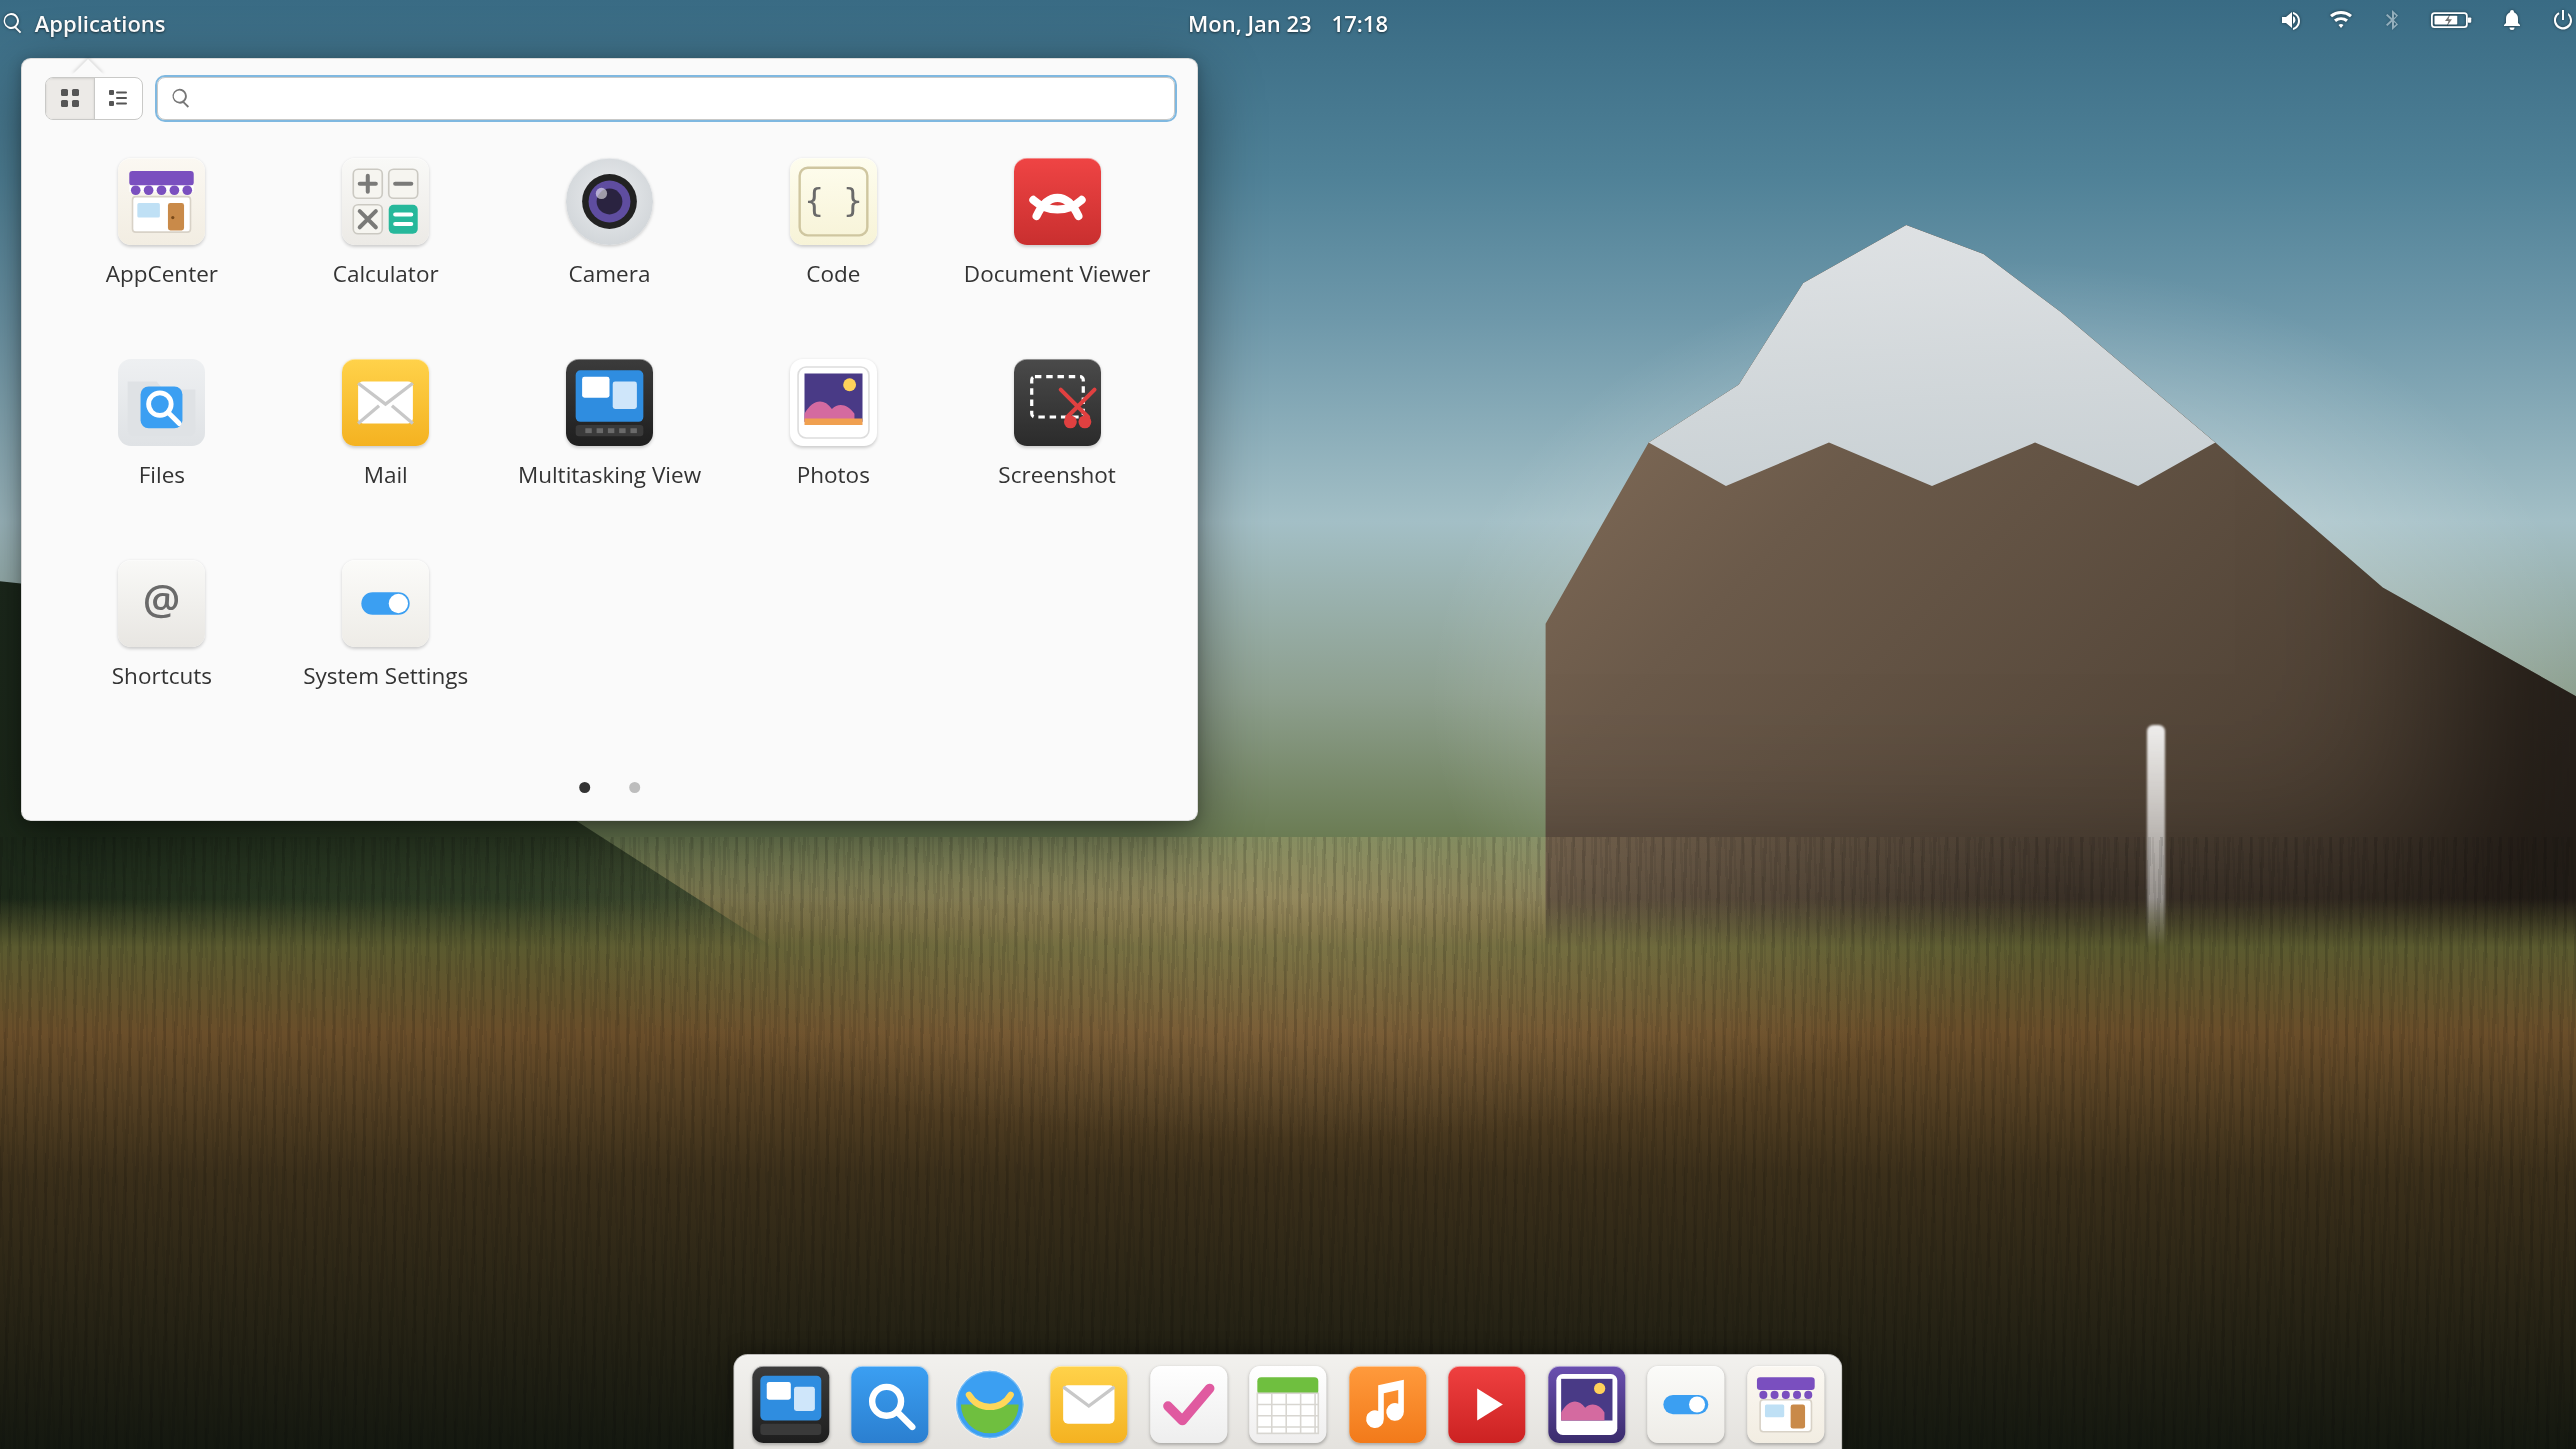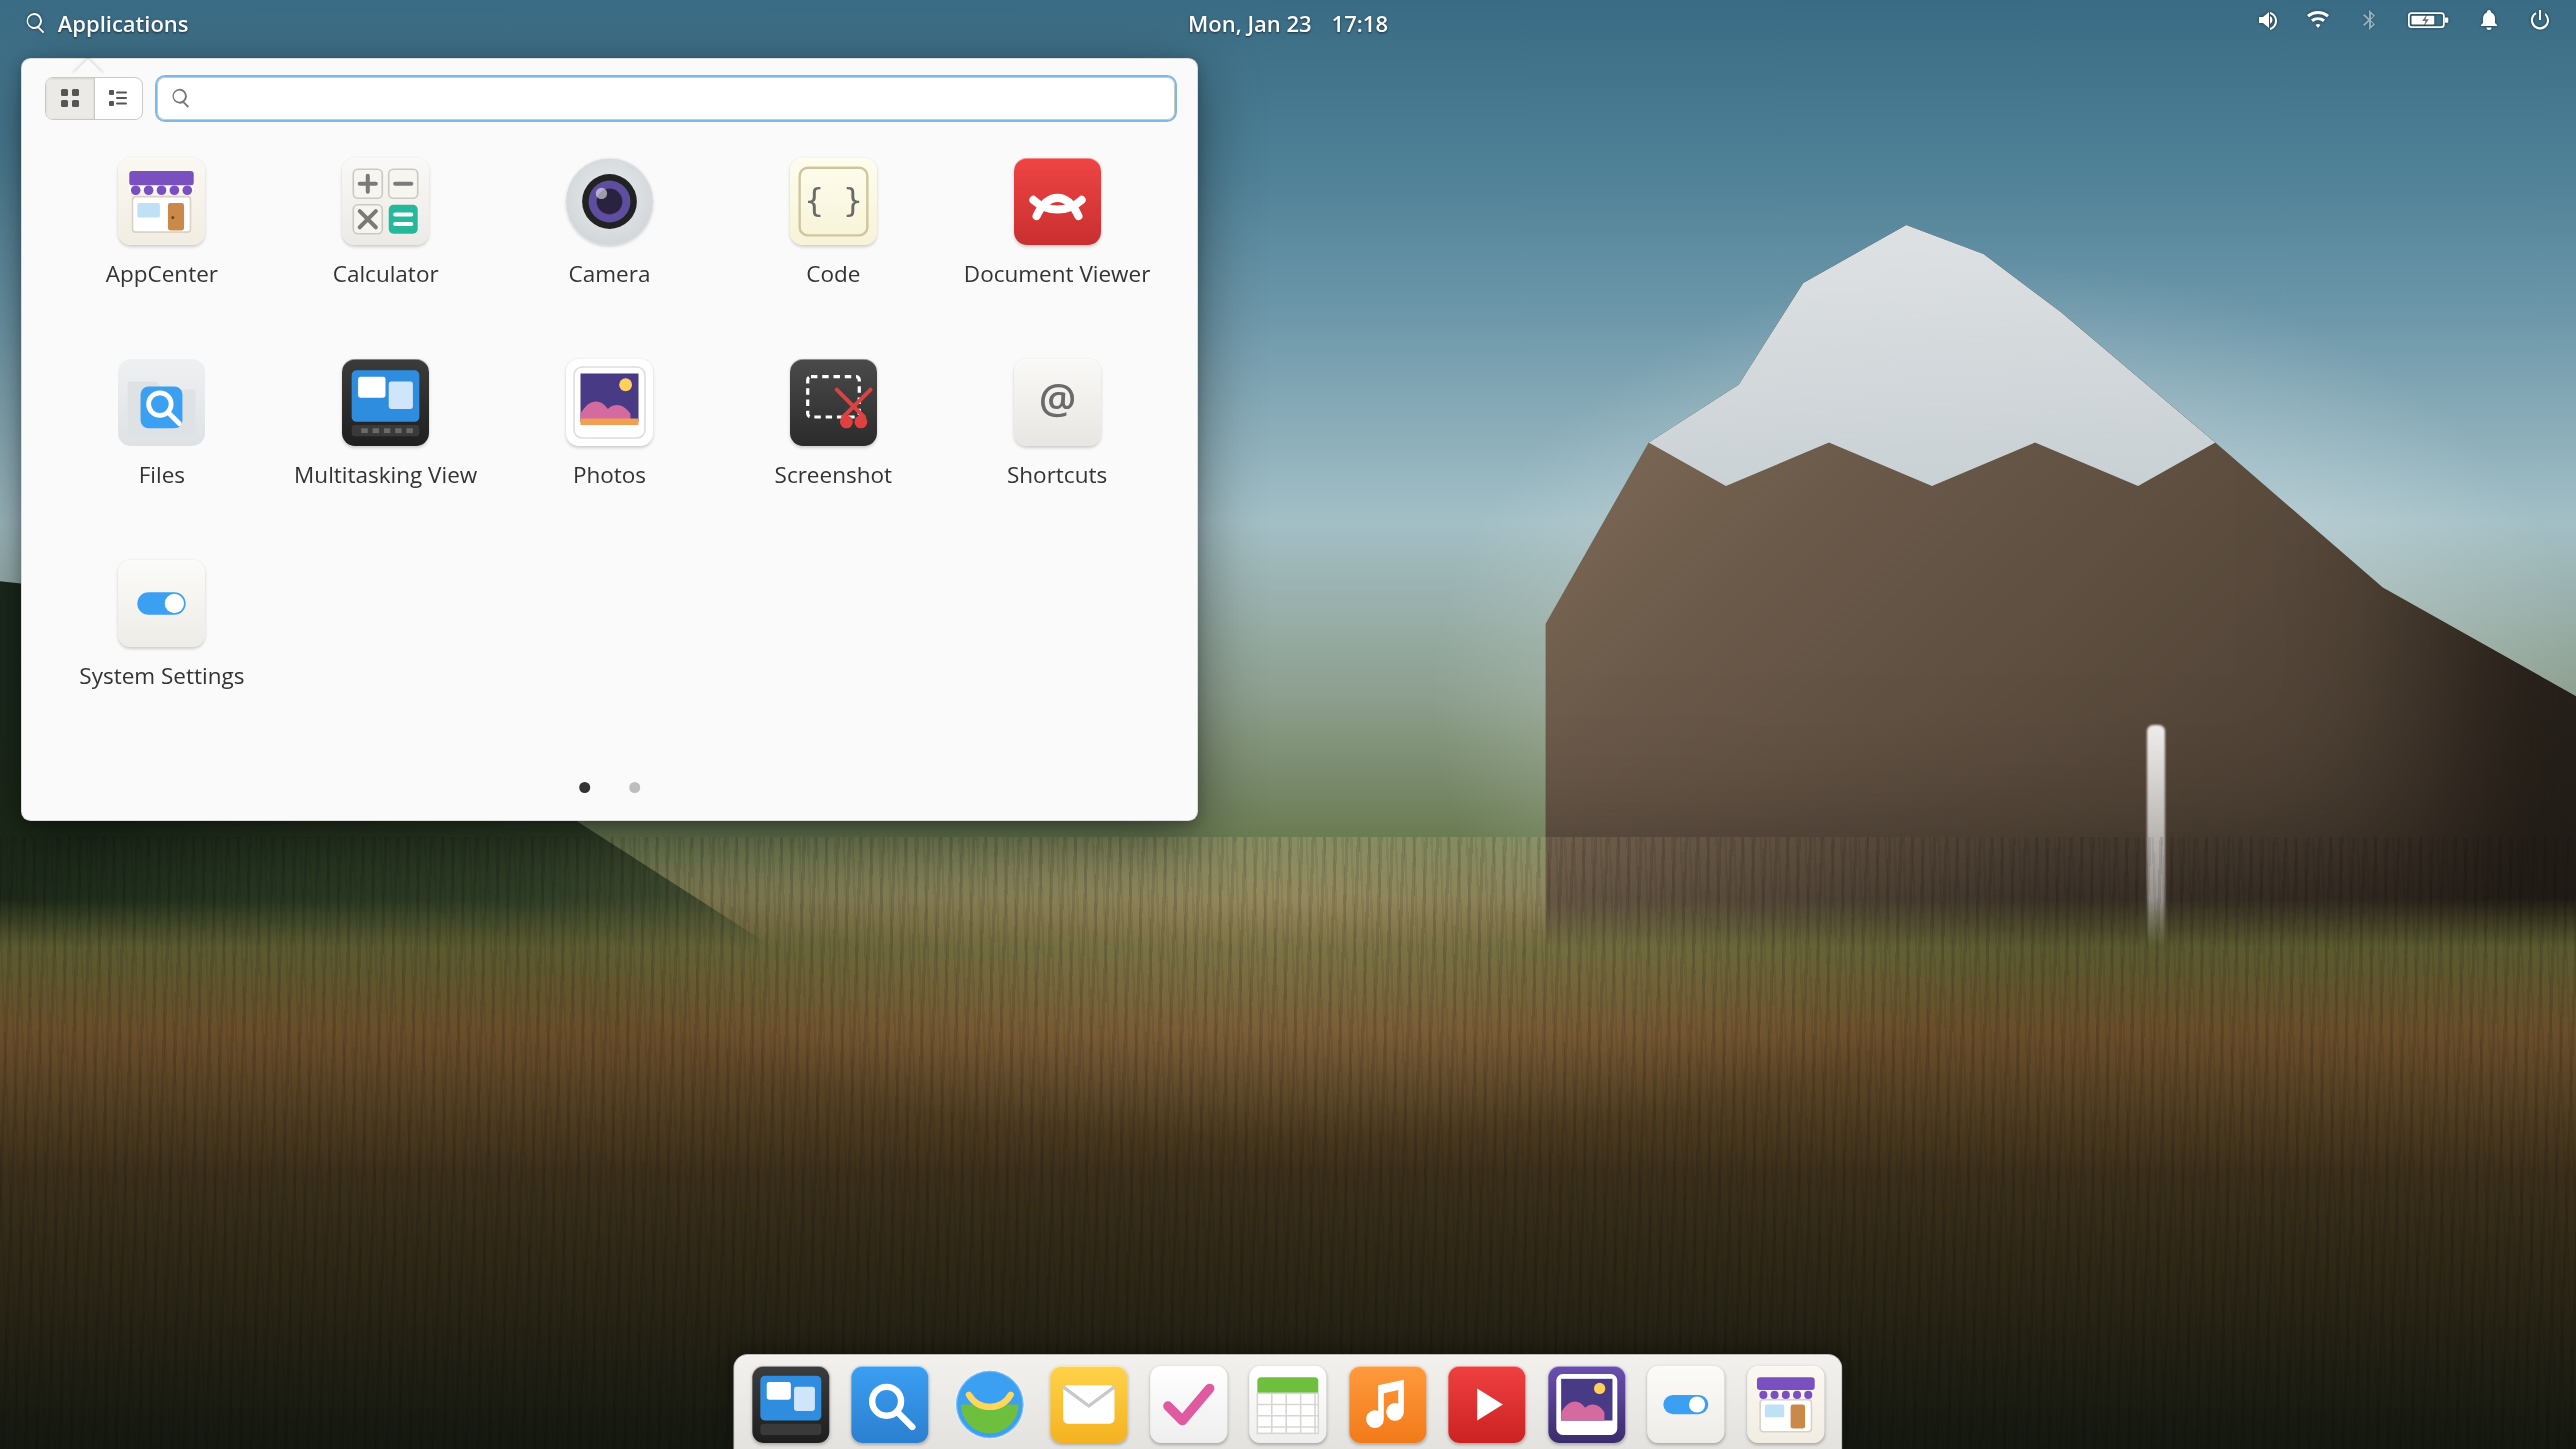--- a/index.html
+++ b/index.html
@@ -57,21 +57,21 @@
     repeating-linear-gradient(88deg, rgba(0,0,0,.12) 0 2.4px, rgba(0,0,0,0) 2.4px 8.9px);
   mix-blend-mode: multiply; opacity:.55;
 }
 
 
 #panel {
   position:absolute; top:0; left:0; right:0; height:45px;
   display:flex; align-items:center; color:#fff;
   font-size:22px; font-weight:600;
   text-shadow: 0 0.8px 2.4px rgba(0,0,0,.6);
-  padding: 0 24px;
+  padding: 0 1px;
 }
 #panel .left { display:flex; align-items:center; gap:9.7px; cursor:pointer; }
 #panel .center { position:absolute; left:50%; transform:translateX(-50%); display:flex; gap:20px; }
 #panel .right { margin-left:auto; display:flex; align-items:center; gap:27px; }
 #panel svg { width:24px; height:24px; fill:#fff; filter: drop-shadow(0 0.8px 1.6px rgba(0,0,0,.5)); }
 #panel .bt svg { opacity:.45; }
 
 
 #popover {
   position:absolute; top:58px; left:21px;
@@ -353,20 +353,32 @@
           <path d="M12 28h36l8 10h40v50a8 8 0 01-8 8H20a8 8 0 01-8-8z" fill="#dfe2e5"></path>
           <rect x="28" y="34" width="52" height="52" rx="10" fill="#3b9ff2"></rect>
           <circle cx="52" cy="56" r="14" fill="none" stroke="#fff" stroke-width="6"></circle>
           <path d="M62 66l14 14" stroke="#fff" stroke-width="6" stroke-linecap="round"></path>
         </svg>
           </div>
       </div>
       <div class="label">Files</div>
     </div>
 
+    <div class="app">
+      <div class="icon-box">
+        <div class="ic ic-mail">
+            <svg viewBox="0 0 108 108">
+          <rect x="20" y="28" width="68" height="52" rx="6" fill="#fff"></rect>
+          <path d="M20 30l34 26 34-26" fill="none" stroke="#c8c8c8" stroke-width="4"></path>
+          <path d="M20 80l26-22M88 80l-26-22" stroke="#c8c8c8" stroke-width="4"></path>
+        </svg>
+          </div>
+      </div>
+      <div class="label">Mail</div>
+    </div>
 
     <div class="app">
       <div class="icon-box">
         <div class="ic ic-multi">
             <svg viewBox="0 0 108 108">
           <rect x="12" y="14" width="84" height="64" rx="6" fill="#2f8de0"></rect>
           <rect x="20" y="22" width="34" height="26" rx="3" fill="#fff"></rect>
           <rect x="58" y="28" width="30" height="34" rx="3" fill="#cfe6fa"></rect>
           <rect x="12" y="82" width="84" height="14" rx="4" fill="#3a3a3a"></rect>
           <g fill="#6a6a6a">

